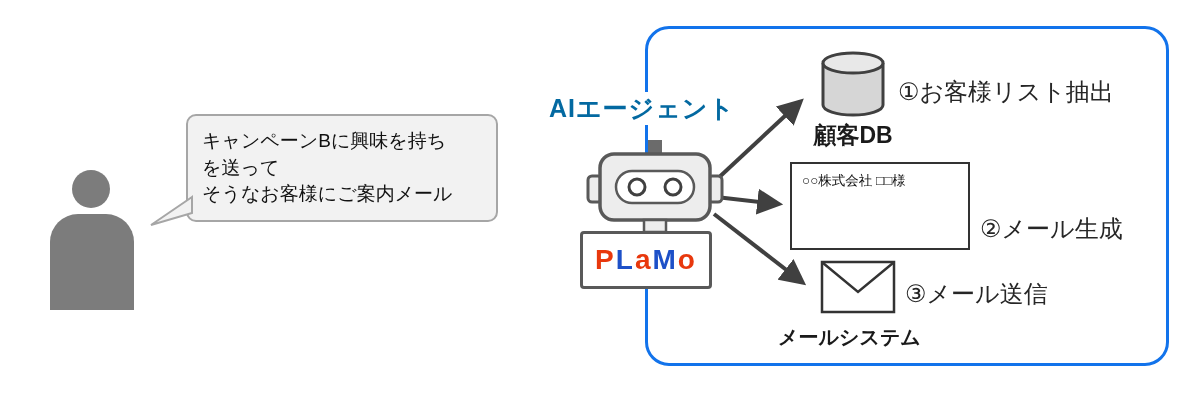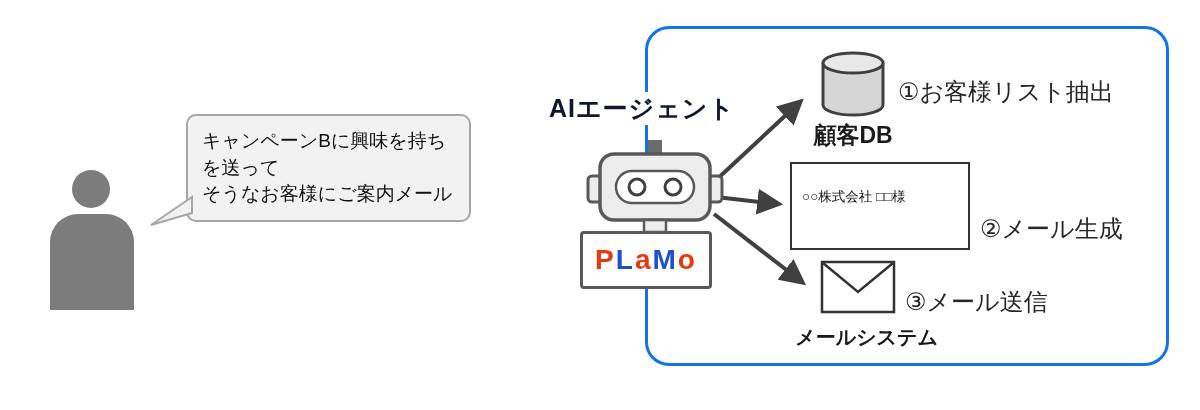--- a/index.html
+++ b/index.html
@@ -11,33 +11,33 @@
   .person-head{
     position:absolute;left:72px;top:170px;width:38px;height:38px;border-radius:50%;
     background:#7c7c7c;
   }
   .person-body{
     position:absolute;left:50px;top:214px;width:84px;height:96px;
     border-radius:28px 28px 0 0;background:#7c7c7c;
   }
   
   .bubble{
-    position:absolute;left:186px;top:114px;width:285px;height:108px;
+    position:absolute;left:186px;top:114px;width:312px;height:108px;
     background:#f2f2f2;border:2px solid #a6a6a6;border-radius:10px;
     box-sizing:border-box;padding:12px 14px;font-size:19px;line-height:1.4;color:#111;
   }
   .bubble-tail{position:absolute;left:148px;top:192px;}
   
   .agent-frame{
     position:absolute;left:645px;top:26px;width:524px;height:340px;
     border:3px solid #1273eb;border-radius:24px;box-sizing:border-box;background:transparent;
   }
   .agent-label{
     position:absolute;left:543px;top:92px;z-index:5;background:#ffffff;padding:0 6px;
-    font-size:25px;font-weight:bold;color:#0f172a;letter-spacing:1px;
+    font-size:25px;font-weight:bold;color:#0369a1;letter-spacing:1px;
   }
   
   .robot-head{position:absolute;left:580px;top:138px;z-index:4;}
   .robot-body{
     position:absolute;left:580px;top:231px;width:132px;height:58px;z-index:4;
     background:#ffffff;border:3px solid #595959;border-radius:4px;box-sizing:border-box;
     display:flex;align-items:center;justify-content:center;
     font-size:28px;font-weight:bold;letter-spacing:2px;
   }
   .logo-l0{color:#e8380d}.logo-l1{color:#1d50c8}.logo-l2{color:#e8380d}
@@ -46,29 +46,29 @@
   .arrows{position:absolute;left:0;top:0;z-index:3;pointer-events:none;}
   
   .db-icon{position:absolute;left:820px;top:50px;z-index:4;}
   .db-label{
     position:absolute;left:803px;top:120px;width:100px;text-align:center;
     font-size:23px;font-weight:bold;color:#1a1a1a;z-index:4;
   }
   .annotation{position:absolute;font-size:24px;color:#262626;z-index:4;white-space:nowrap;}
   .annotation-1{left:898px;top:76px;}
   .annotation-2{left:980px;top:194px;margin-top:19px;}
-  .annotation-3{left:905px;top:286px;}
+  .annotation-3{left:905px;top:278px;}
   .email-box{
     position:absolute;left:790px;top:162px;width:180px;height:88px;z-index:4;
     background:#ffffff;border:2px solid #333333;box-sizing:border-box;
-    padding:23px 10px;font-size:13.5px;line-height:1.55;color:#111;
+    padding:7px 10px;font-size:13.5px;line-height:1.55;color:#111;
   }
   .envelope-icon{position:absolute;left:820px;top:260px;z-index:4;}
   .mail-label{
-    position:absolute;left:778px;top:324px;width:160px;text-align:right;
+    position:absolute;left:778px;top:324px;width:160px;text-align:left;
     font-size:20px;font-weight:bold;color:#1a1a1a;z-index:4;
   }
 </style>
 </head>
 <body>
 
 <div class="canvas">
 
   <div>
     <div class="person-head"></div>

